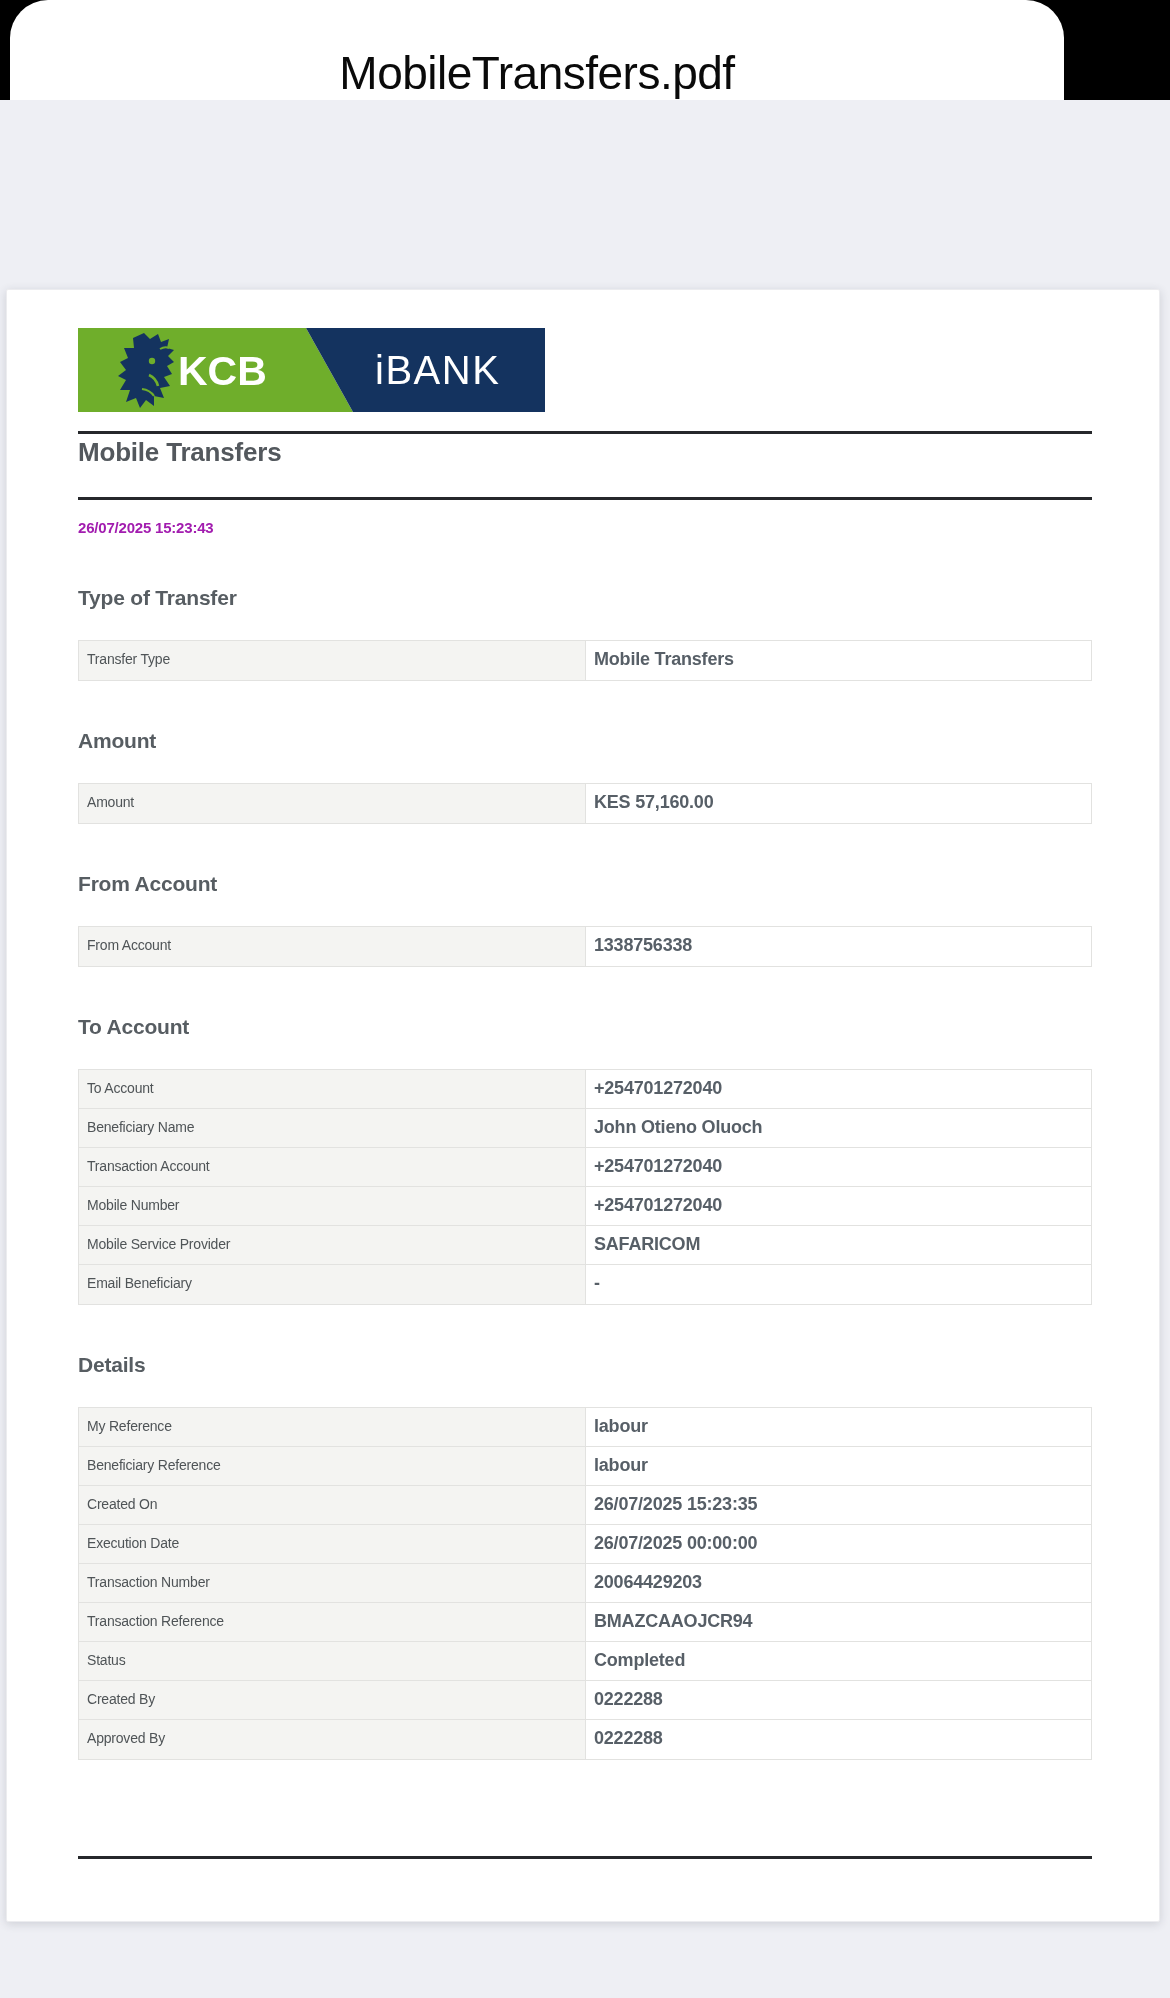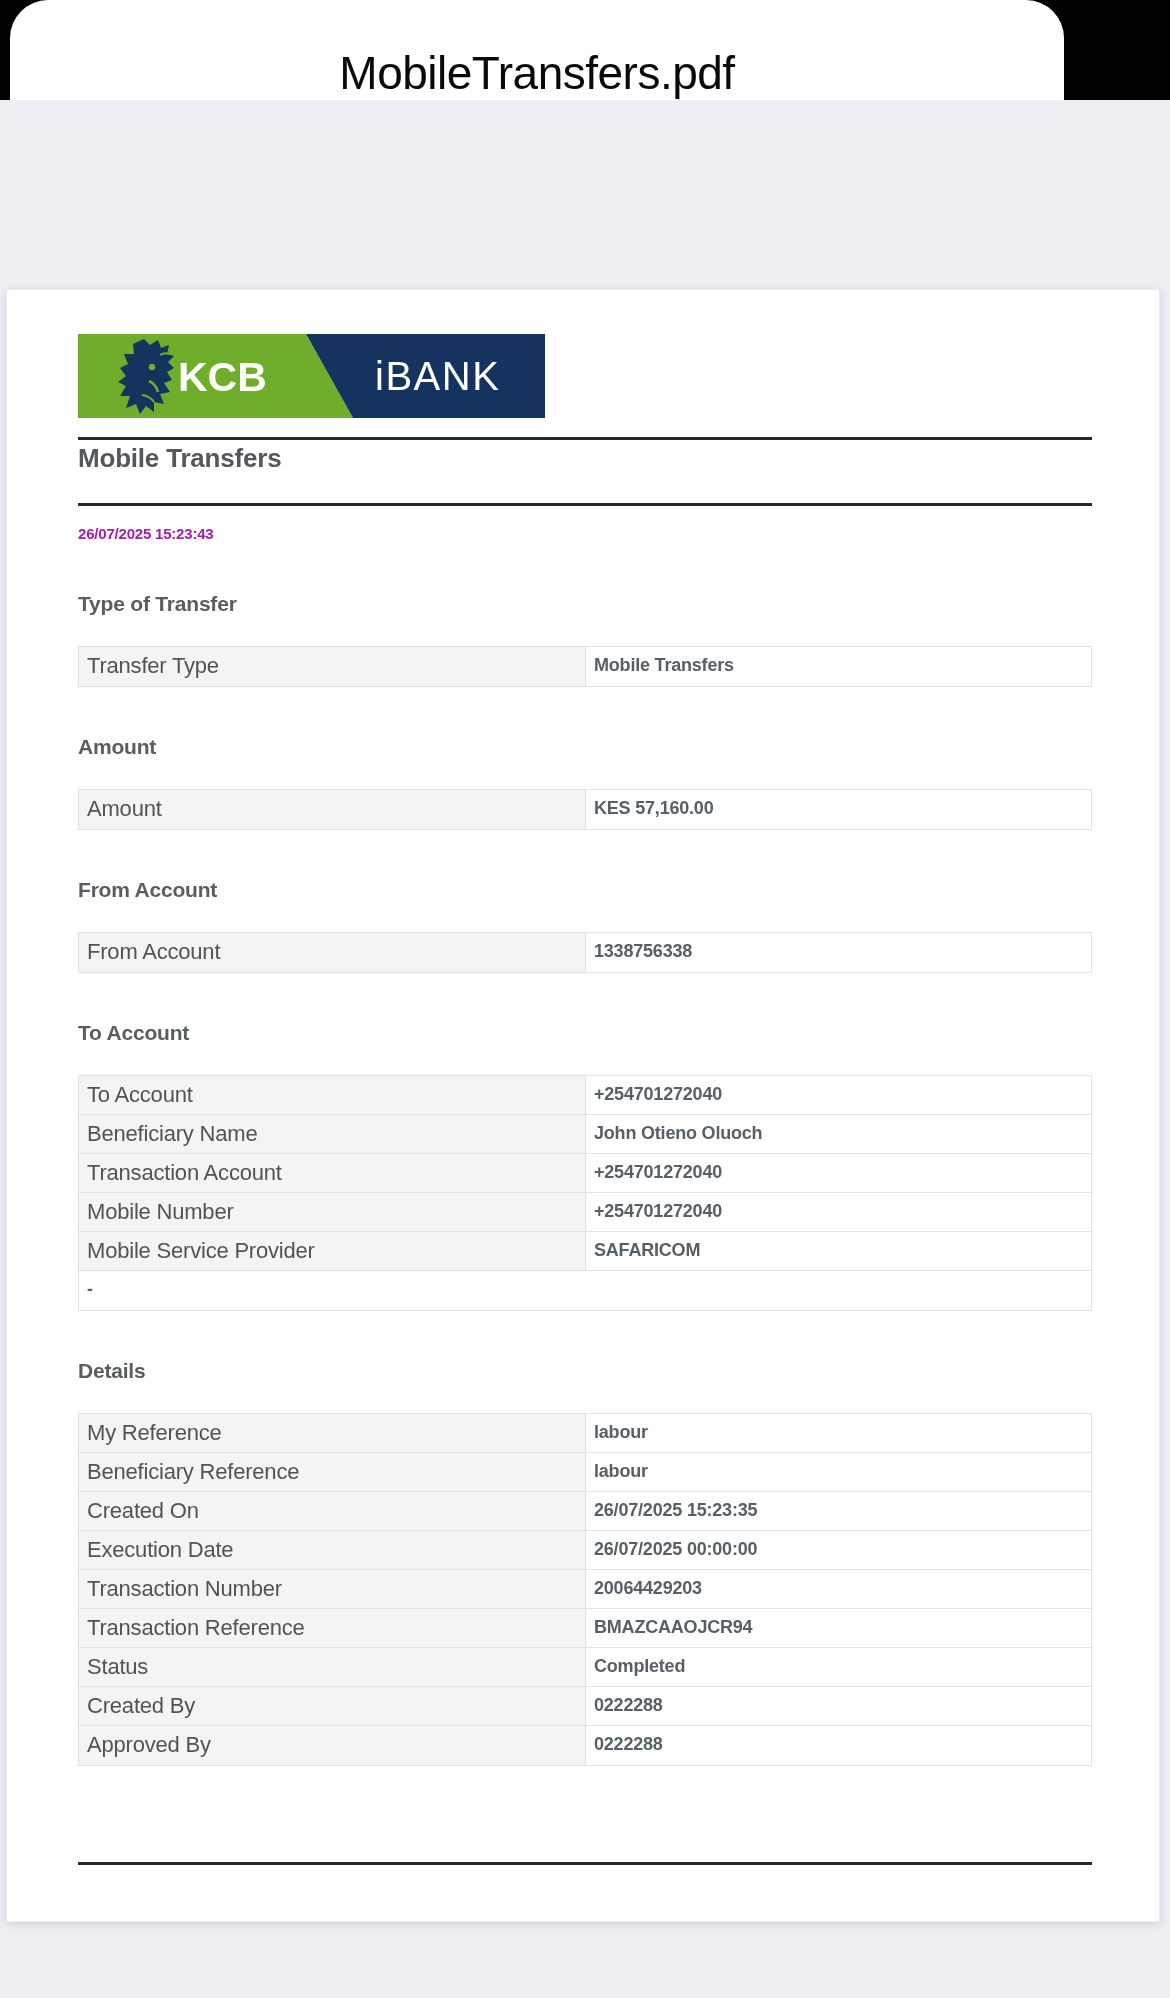--- a/index.html
+++ b/index.html
@@ -16,40 +16,40 @@
 
   
   .viewer-bg { position:absolute; left:0; top:100px; width:1170px; height:1898px; background:#eeeff4; }
 
   
   .page {
     position:absolute; left:6px; top:189px; width:1154px; height:1633px;
     background:#ffffff; border:1px solid #ececef; box-sizing:border-box;
     box-shadow:0 2px 10px rgba(40,45,60,0.16); border-radius:2px;
   }
-  .content { position:absolute; left:71px; top:0; width:1014px; height:100%;margin-top:6px; }
+  .content { position:absolute; left:71px; top:0; width:1014px; height:100%; }
 
   .logo-wrap { position:absolute; left:0; top:38px; width:467px; height:84px; }
 
   .hrule { position:absolute; left:0; width:1014px; height:3px; background:#26282b; }
   .hrule.r1 { top:141px; }
   .hrule.r2 { top:207px; }
   .hrule.r3 { top:1566px; }
 
   .doc-title { position:absolute; left:0; top:147px; font-size:26px; font-weight:bold; color:#53585d; letter-spacing:-0.2px; line-height:30px; }
   .doc-date  { position:absolute; left:0; top:226px; font-size:15px; font-weight:bold; color:#a21caf; letter-spacing:-0.2px; line-height:24px; }
 
   .section { position:absolute; left:0; width:1014px; }
   .sec-heading { position:absolute; left:0; top:0; font-size:21px; font-weight:bold; color:#575d62; letter-spacing:-0.2px; line-height:26px;text-align:right; }
   .data-table { position:absolute; left:0; top:55px; width:1014px; border:1px solid #e2e2e0; box-sizing:border-box; background:#fff; }
   .row { display:flex; height:39px; border-bottom:1px solid #e2e2e0; box-sizing:border-box; }
   .row:last-child { border-bottom:none; }
   .cell-label {
     width:507px; box-sizing:border-box; background:#f4f4f2; border-right:1px solid #e2e2e0;
-    font-size:22px; color:#4f5457; line-height:37px; padding-left:8px; letter-spacing:-0.2px;
+    font-size:14px; color:#4f5457; line-height:37px; padding-left:8px; letter-spacing:-0.2px;
     white-space:nowrap; overflow:hidden;
   }
   .cell-value {
     flex:1; box-sizing:border-box; font-size:18px; font-weight:bold; color:#575f67;
     line-height:37px; padding-left:8px; letter-spacing:-0.2px; white-space:nowrap; overflow:hidden;
   }
 </style>
 </head>
 <body>
 
@@ -130,20 +130,21 @@
                 </div>
                 <div class="row">
                   <div class="cell-label">Mobile Number</div>
                   <div class="cell-value">+254701272040</div>
                 </div>
                 <div class="row">
                   <div class="cell-label">Mobile Service Provider</div>
                   <div class="cell-value">SAFARICOM</div>
                 </div>
                 <div class="row">
+                  <div class="cell-label">Email Beneficiary</div>
                   <div class="cell-value">-</div>
                 </div>
               </div>
             </div>
             <div class="section" style="top: 1062px;">
               <div class="sec-heading">Details</div>
               <div class="data-table">
                 <div class="row">
                   <div class="cell-label">My Reference</div>
                   <div class="cell-value">labour</div>

